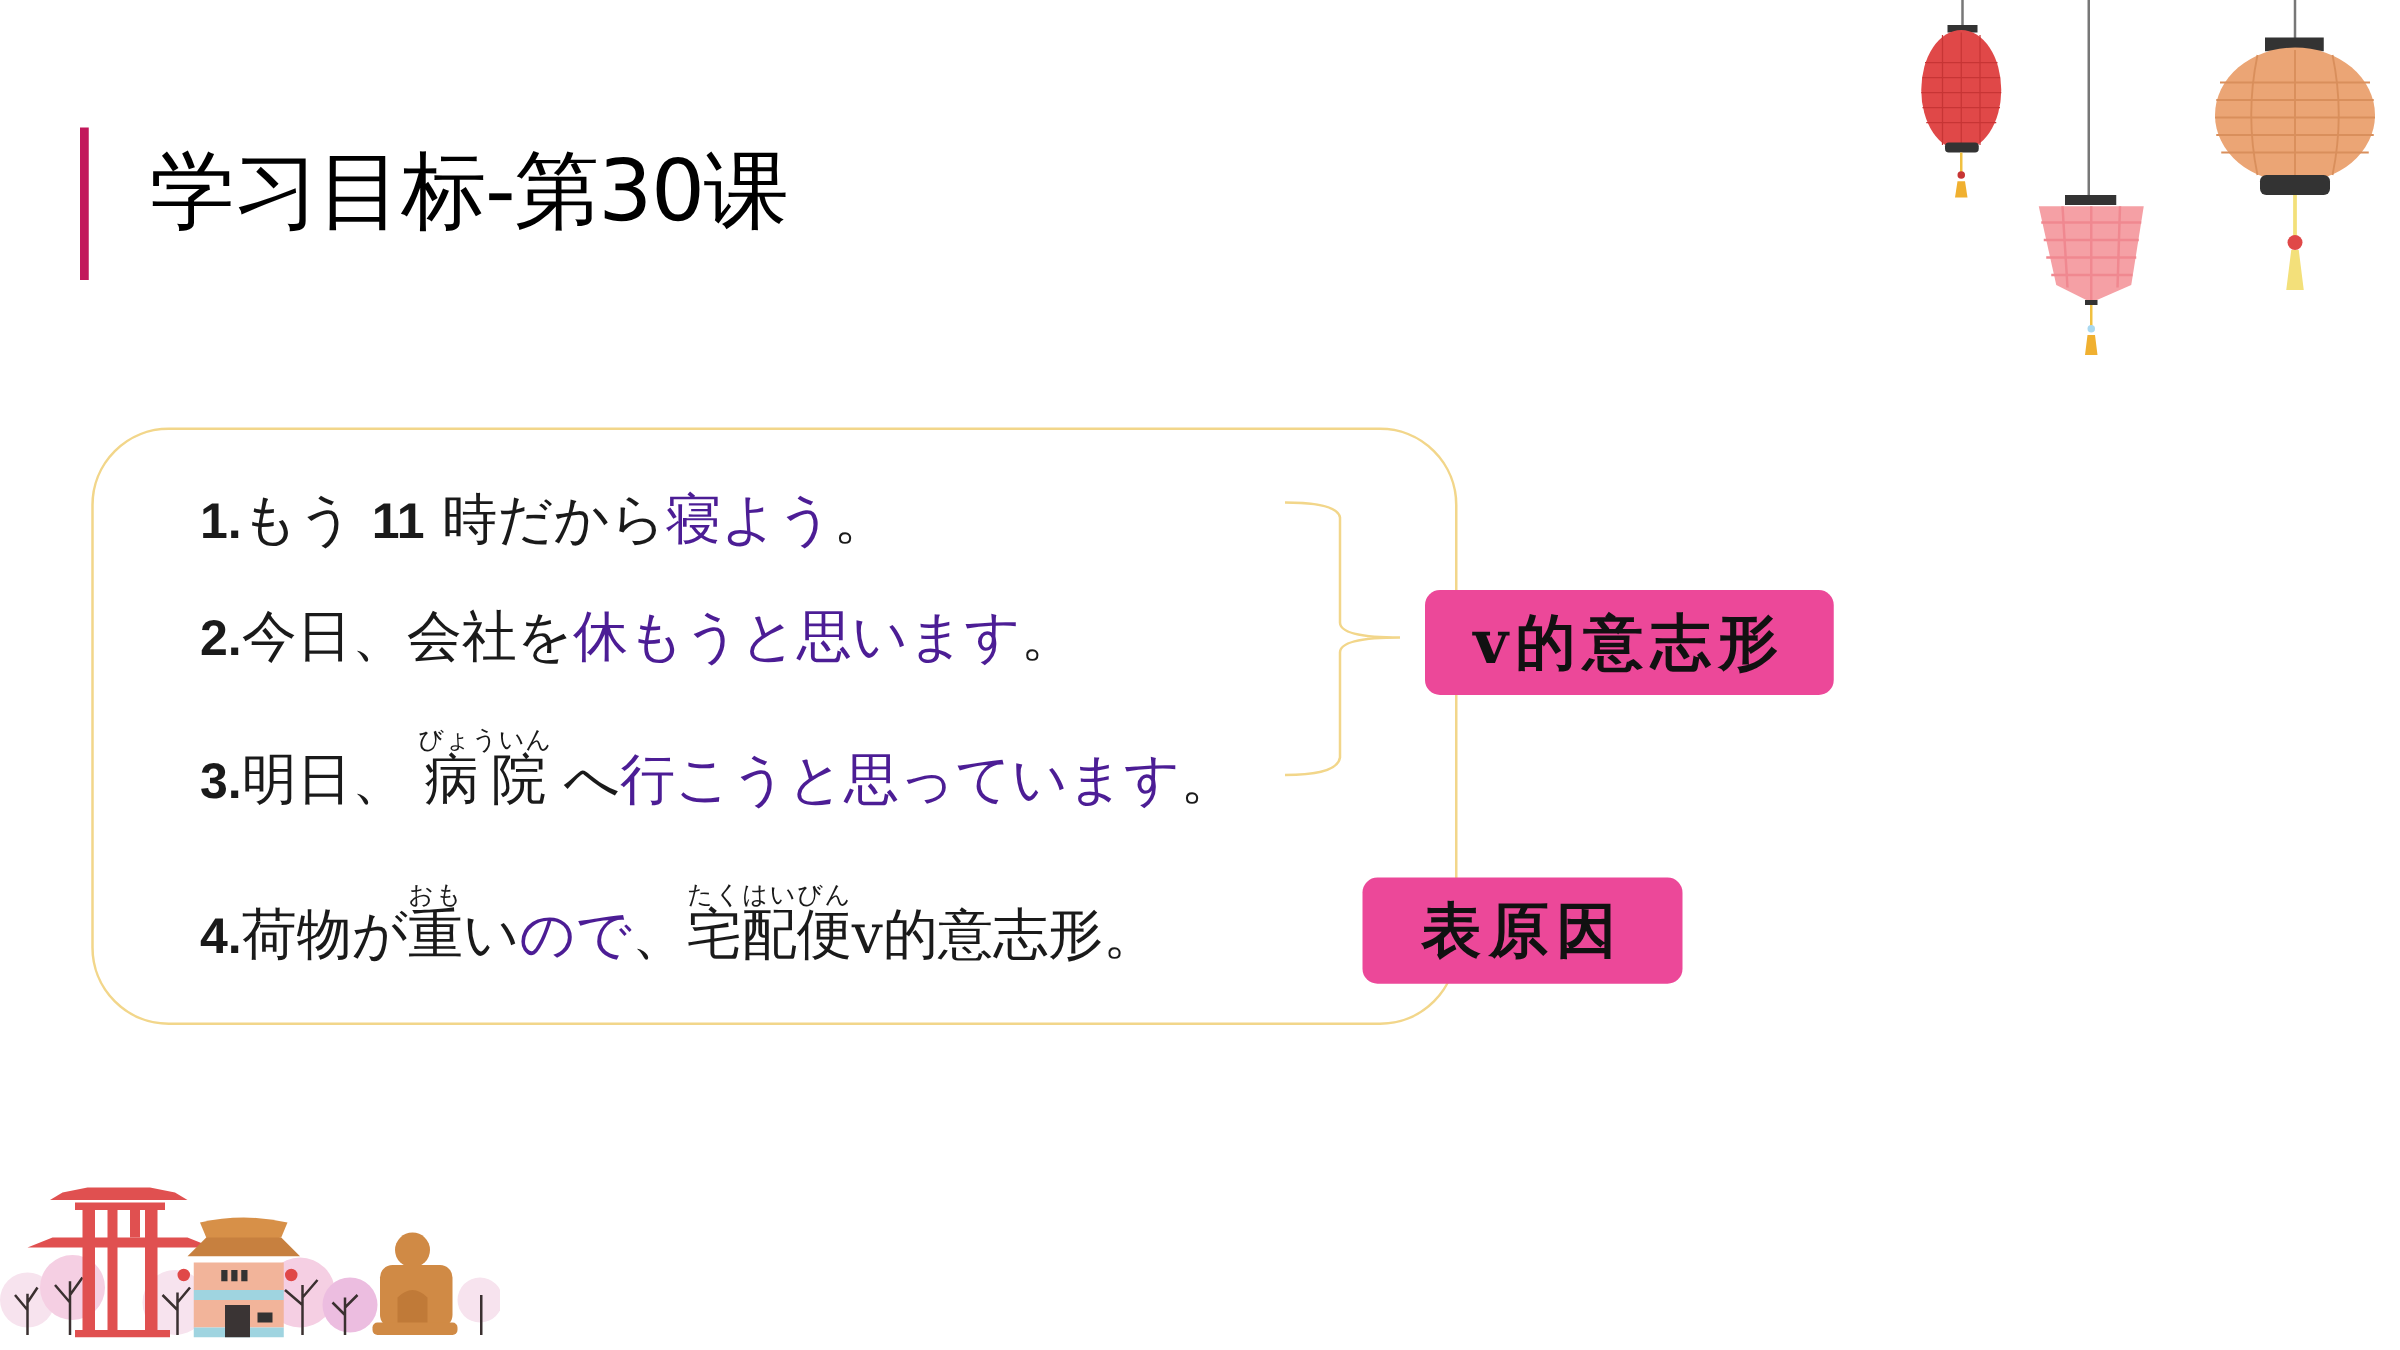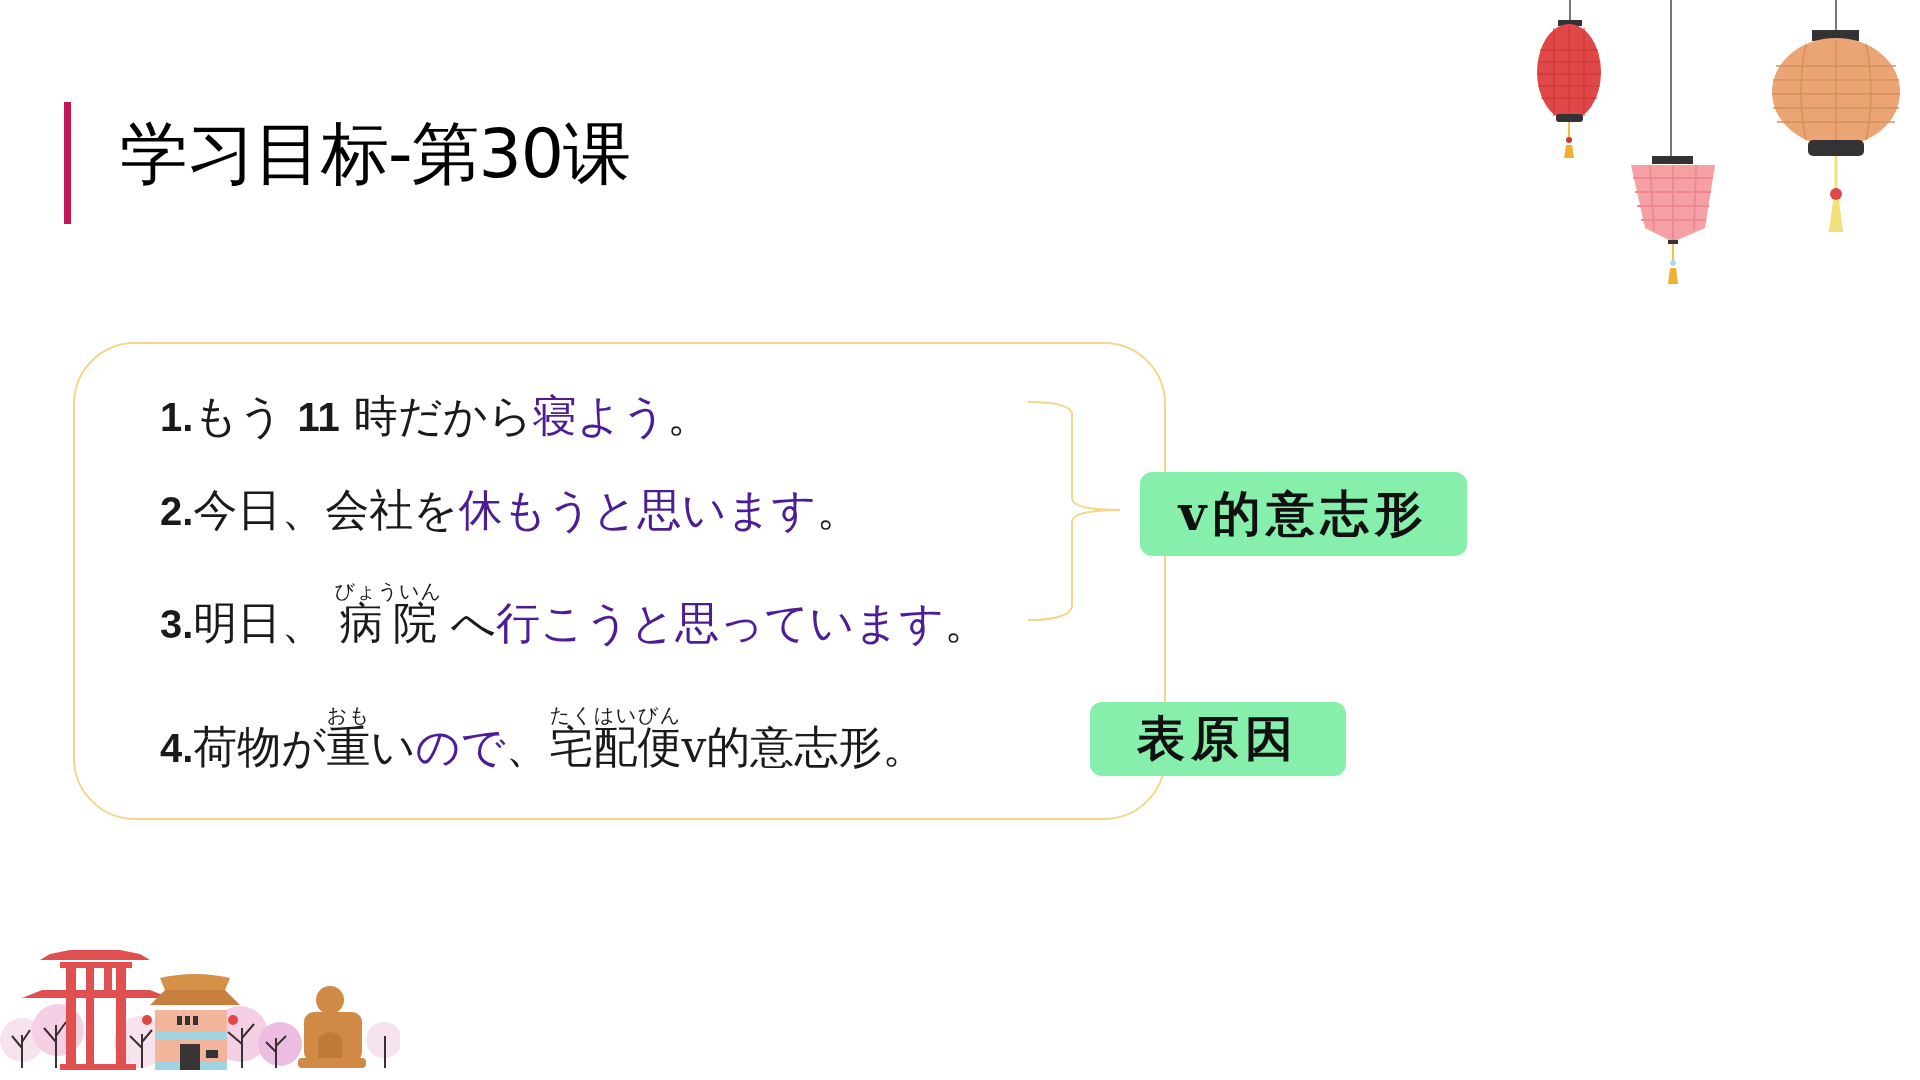--- a/index.html
+++ b/index.html
@@ -19,25 +19,25 @@
   .line {
     position:absolute; left:160px; font-size:44px; line-height:56px; white-space:nowrap; color:#1a1a1a;
   }
   .line .num { font-family:"Liberation Sans","DejaVu Sans",sans-serif; font-weight:bold; font-size:40px; }
   .line .bold { font-family:"Liberation Sans","DejaVu Sans",sans-serif; font-weight:bold; font-size:40px; }
   .red { color:#4c1d95; }
   ruby { ruby-position:over; }
   rt { font-size:20px; line-height:20px; color:#1a1a1a; font-family:Liberation Mono, monospace; letter-spacing:1px; }
   .brace { position:absolute; left:1020px; top:398px; width:110px; height:226px; }
   .badge {
-    position:absolute; background:#86efac; border-radius:12px; display:flex; align-items:center; justify-content:center;
+    position:absolute; background:#ec4899; border-radius:12px; display:flex; align-items:center; justify-content:center;
     font-weight:bold; color:#111; font-family:"DejaVu Serif","Liberation Serif",serif; letter-spacing:6px;
   }
   .badge-1 { left:1140px; top:472px; width:327px; height:84px; font-size:48px; }
-  .badge-2 { left:1090px; top:702px; width:256px; height:74px; font-size:48px; }
+  .badge-2 { left:1090px; top:702px; width:256px; height:85px; font-size:48px; }
   .lantern { position:absolute; }
   .deco { position:absolute; left:0; top:930px; width:400px; height:140px; }
 </style>
 </head>
 <body>
 
 <div class="accent-bar"></div>
 <div class="title">学习目标-第30课</div>
 
 <svg class="lantern" style="left:1500px;top:0;" width="420" height="300" viewBox="0 0 420 300">

